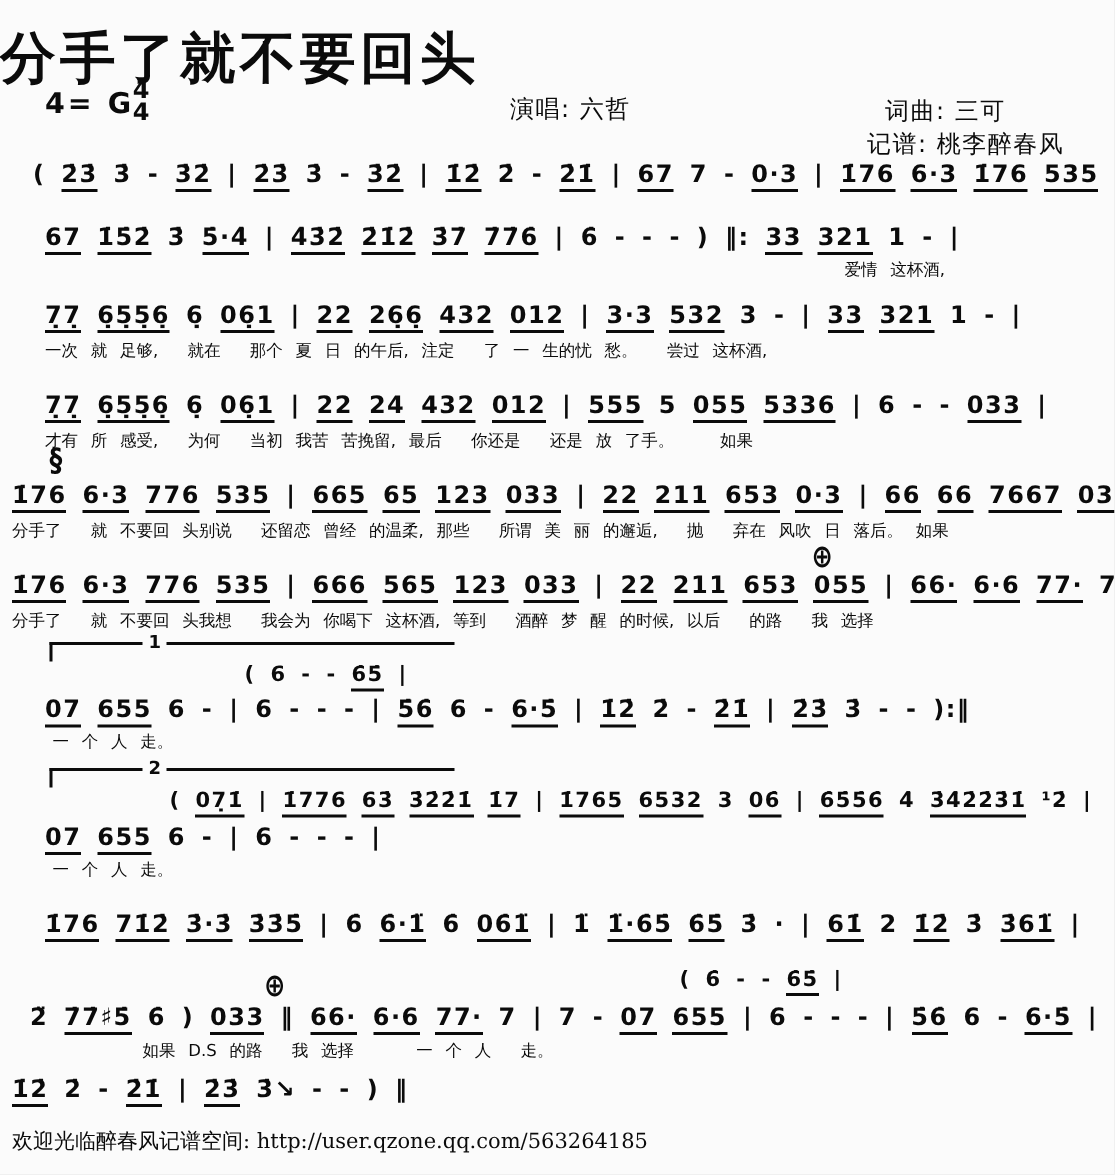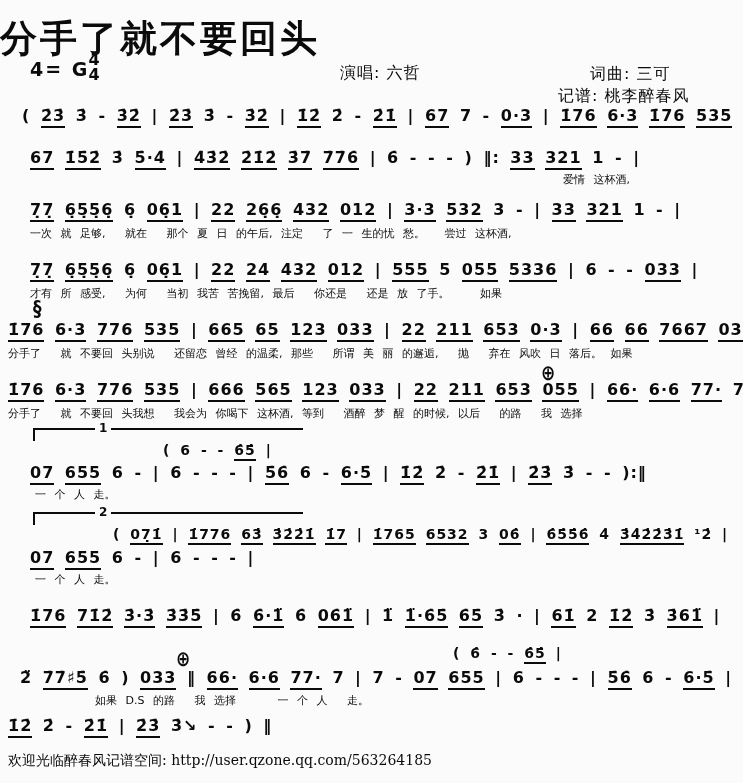--- a/index.html
+++ b/index.html
@@ -6,21 +6,21 @@
   .canvas{position:relative;width:743px;height:783px;background:#fbfbfb;color:#0b0b0b;
           font-family:"DejaVu Sans",sans-serif;overflow:hidden;margin:0 auto;}
   .title{position:absolute;top:14px;left:0;width:743px;text-align:left;
          font-weight:bold;font-size:37px;letter-spacing:3px;}
   .key{position:absolute;left:30px;top:58px;font-weight:bold;font-size:19px;letter-spacing:2px;}
   .timesig{position:absolute;left:86px;top:52px;font-weight:bold;font-size:16px;
            line-height:15px;text-align:center;width:16px;}
   .meta{position:absolute;font-size:16px;letter-spacing:1px;}
   .m-performer{left:340px;top:63px;}
   .m-lyricist{left:558px;top:64px;margin-left:32px;}
-  .m-transcriber{left:558px;top:86px;}
+  .m-transcriber{left:578px;top:86px;}
   .notes{position:absolute;font-weight:bold;font-size:16px;letter-spacing:1px;
          word-spacing:4px;white-space:nowrap;}
   .overlay{position:absolute;font-weight:bold;font-size:14px;letter-spacing:1px;
            word-spacing:4px;white-space:nowrap;}
   .beam{border-bottom:2px solid #0b0b0b;padding-bottom:1px;}
   .lyrics{position:absolute;font-size:11px;white-space:nowrap;word-spacing:5px;}
   .mark{position:absolute;font-weight:bold;font-size:17px;transform:scaleY(1.25);}
   .volta{position:absolute;height:11px;border-top:2px solid #0b0b0b;border-left:2px solid #0b0b0b;}
   .vlabel{position:absolute;left:60px;top:-9px;background:#fbfbfb;padding:0 4px;
           font-weight:bold;font-size:12px;}

